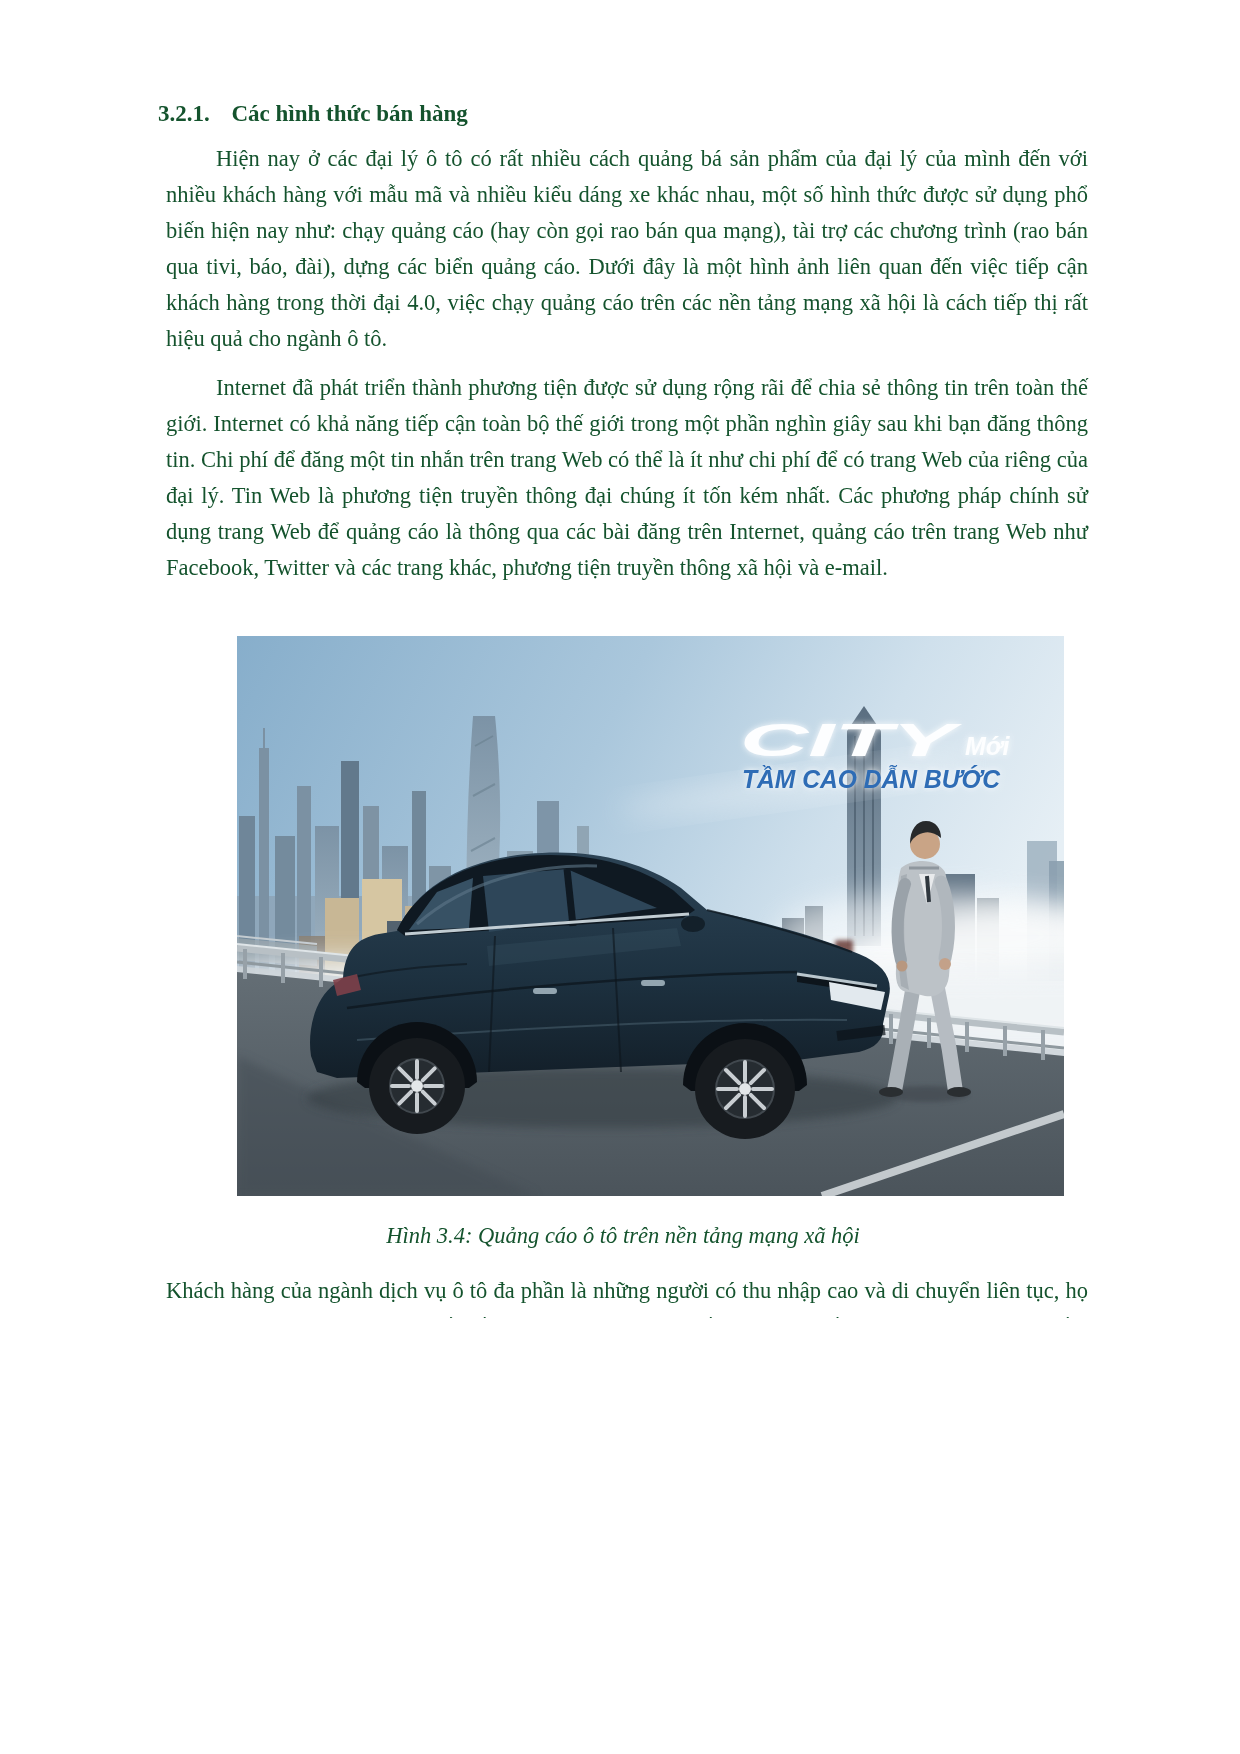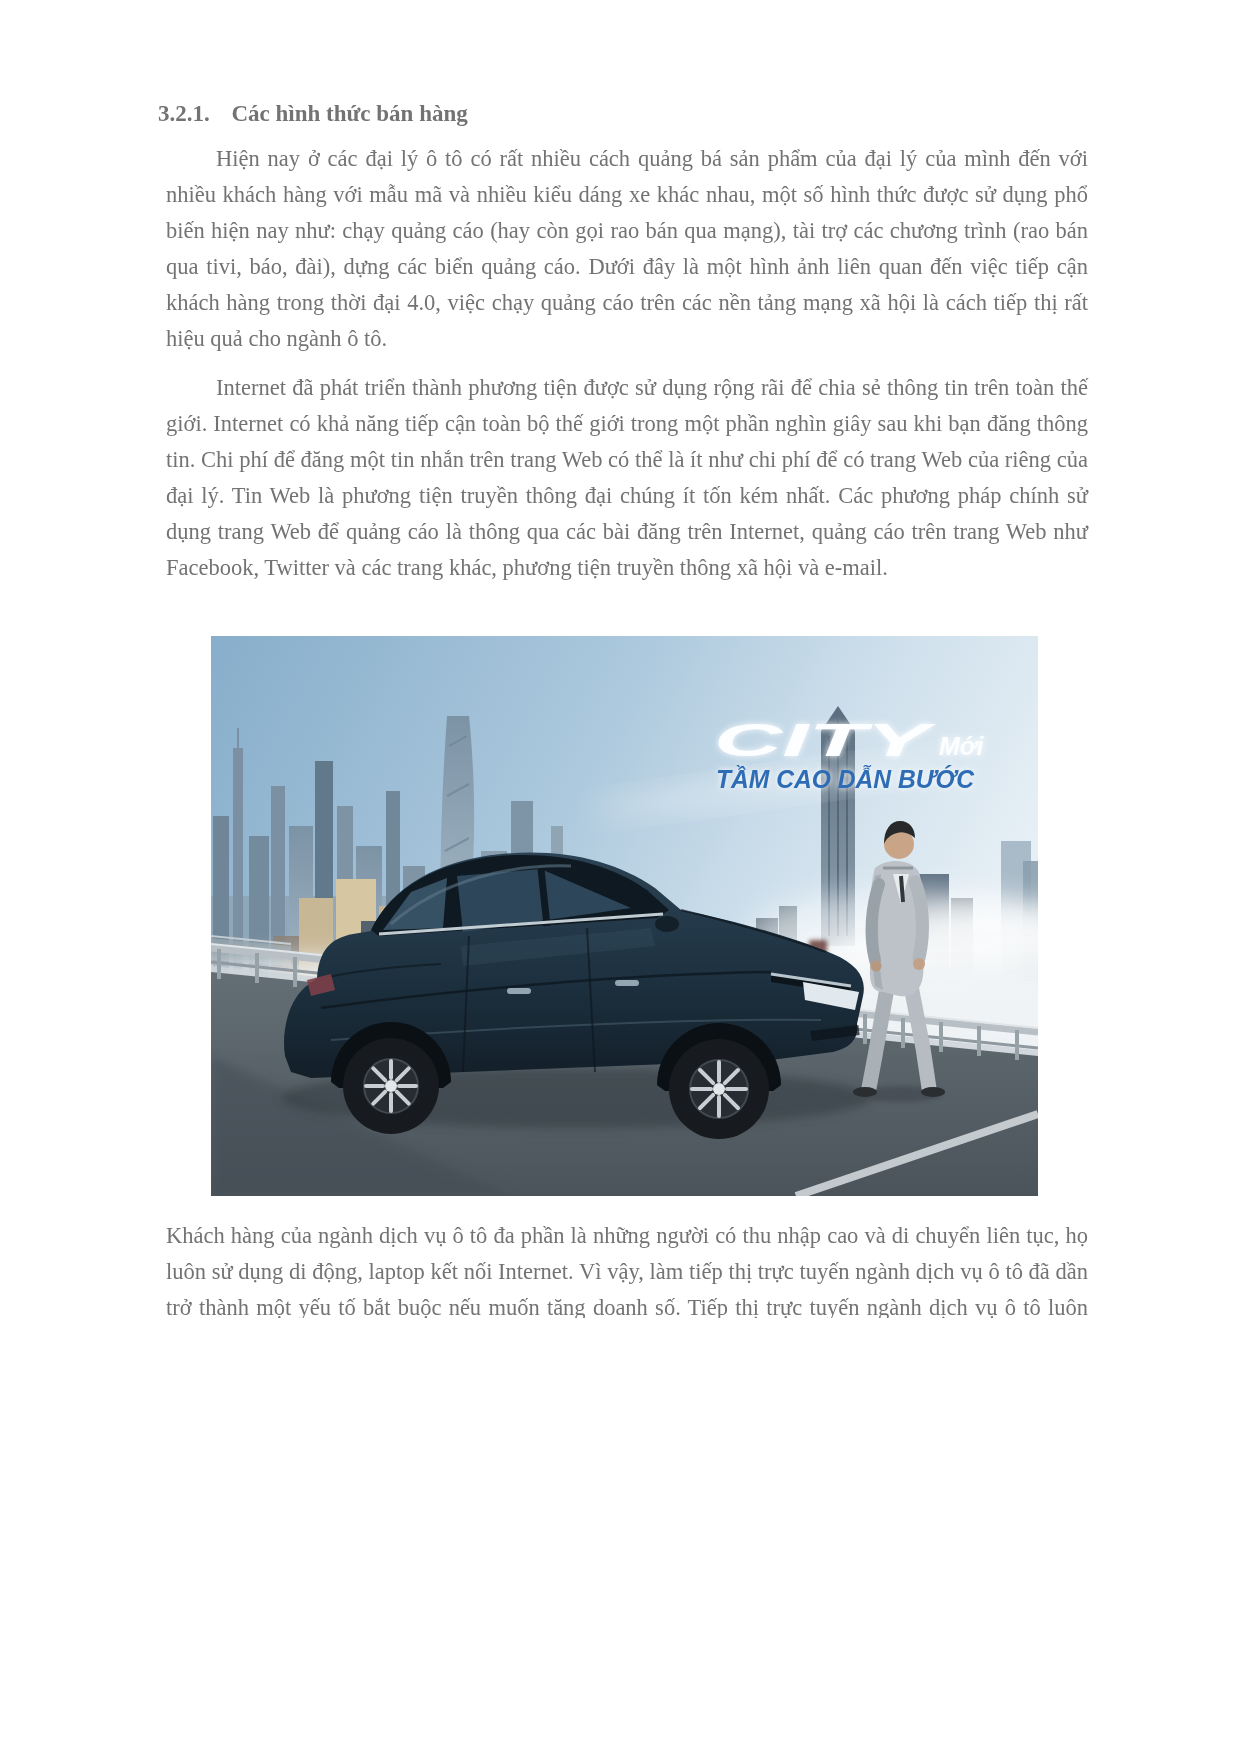--- a/index.html
+++ b/index.html
@@ -1,26 +1,26 @@
 <!DOCTYPE html>
 <html><head>
 <meta charset="utf-8">
 <style>
   html,body{margin:0;padding:0;background:#ffffff;}
   .page{
     position:relative;width:1240px;height:1318px;background:#ffffff;
-    font-family:"Liberation Serif",serif;color:#737373;overflow:hidden;
+    font-family:"Liberation Serif",serif;color:#14532d;overflow:hidden;
   }
   .content{position:absolute;left:158px;top:0;width:930px;}
   .heading{margin:100px 0 0 0;font-size:23px;font-weight:bold;line-height:1.2;}
   .heading .sec-title{margin-left:16px;}
   .para{font-size:22.5px;line-height:36px;text-align:justify;margin:13px 0 0 8px;}
   .para.indent{text-indent:50px;}
   .figure{margin:50px 0 0 0;}
-  .ad{position:relative;width:827px;height:560px;margin-left:53px;overflow:hidden;background:#cfe0ec;}
+  .ad{position:relative;width:827px;height:560px;margin-left:79px;overflow:hidden;background:#cfe0ec;}
   .ad svg{display:block;}
   .caption{font-style:italic;font-size:22.5px;text-align:center;margin-top:24px;line-height:1.4;}
   .para.after-fig{margin-top:22px;}
   .page-number{position:absolute;right:94px;top:1632px;font-size:31px;}
 </style>
 </head>
 <body>
 
 <div class="page">
   <div class="content">
@@ -212,19 +212,20 @@
           <g font-family="Liberation Sans, sans-serif" font-style="italic" font-weight="bold">
             <text x="503" y="120" font-size="47" fill="#ffffff" opacity="0.9" filter="url(#glowF)" textLength="215" lengthAdjust="spacingAndGlyphs">CITY</text>
             <text x="503" y="120" font-size="47" fill="#fdfeff" textLength="215" lengthAdjust="spacingAndGlyphs">CITY</text>
             <text x="728" y="119" font-size="25" fill="#ffffff" opacity="0.9" filter="url(#glowF)">Mới</text>
             <text x="728" y="119" font-size="25" fill="#fdfeff">Mới</text>
             <text x="505" y="152" font-size="26" fill="#ffffff" opacity="0.95" filter="url(#glowF)" textLength="258" lengthAdjust="spacingAndGlyphs">TẦM CAO DẪN BƯỚC</text>
             <text x="505" y="152" font-size="26" fill="#2e6cb5" textLength="258" lengthAdjust="spacingAndGlyphs">TẦM CAO DẪN BƯỚC</text>
           </g>
         </svg>
       </div>
+      <figcaption class="caption">Hình 3.4: Quảng cáo ô tô trên nền tảng mạng xã hội</figcaption>
     </figure>
 
     <p class="para after-fig">Khách hàng của ngành dịch vụ ô tô đa phần là những người có thu nhập cao và di chuyển liên tục, họ luôn sử dụng di động, laptop kết nối Internet. Vì vậy, làm tiếp thị trực tuyến ngành dịch vụ ô tô đã dần trở thành một yếu tố bắt buộc nếu muốn tăng doanh số. Tiếp thị trực tuyến ngành dịch vụ ô tô luôn phải cạnh tranh với hàng nghìn đối thủ. Nhưng tìm kiếm những dịch vụ liên quan đến ô tô hay mua một chiếc xe (đến với một đại lý nào đó, hay mua một chiếc xe yêu thích nào đó) thì 97% những người muốn mua, sửa chữa ô tô luôn bắt đầu với hành trình online. Hầu như quảng cáo trực tuyến là chìa khóa giúp mang lại những khách hàng tiềm năng cũng như tăng khả năng phát triển của đại lý.</p>
   </div>
 
   <div class="page-number">33</div>
 </div>
 
 </body></html>

